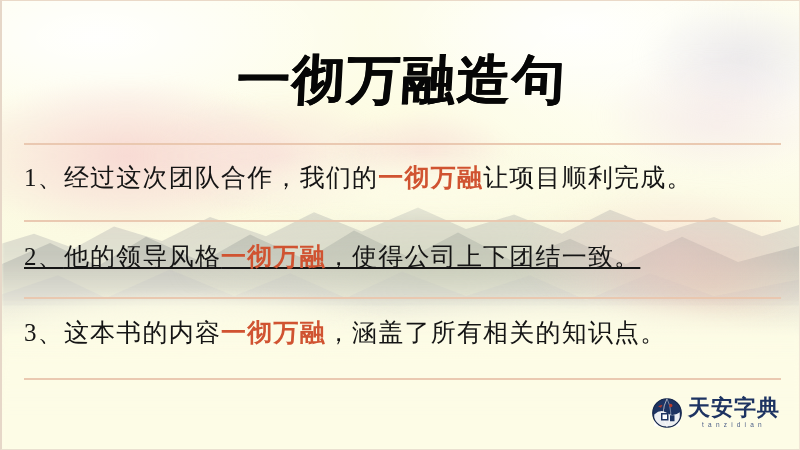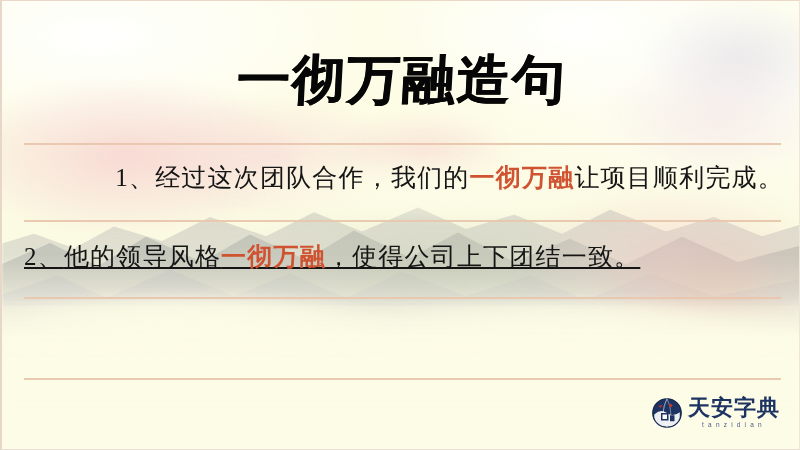--- a/index.html
+++ b/index.html
@@ -183,21 +183,21 @@
     position: absolute;
     left: 22px;
     width: 760px;
     font-family: "Liberation Serif", "DejaVu Serif", serif;
     font-size: 25px;
     color: #151515;
     letter-spacing: 1.2px;
     white-space: nowrap;
     line-height: 1.1;
   }
-  .sentence-1 { top: 163px; text-align: right; }
+  .sentence-1 { top: 163px; }
   .sentence-2 { top: 242px; text-decoration: underline; }
   .sentence-3 { top: 318px; }
 
   .idiom {
     color: #d05331;
     font-weight: bold;
     letter-spacing: 1.2px;
   }
 
   
@@ -267,20 +267,21 @@
 
     <div class="rule rule-1"></div>
     <div class="rule rule-2"></div>
     <div class="rule rule-3"></div>
     <div class="rule rule-4"></div>
 
     <div class="sentence sentence-1"><span>1、</span><span>经过这次团队合作，我们的</span><span class="idiom">一彻万融</span><span>让项目顺利完成。</span></div>
 
     <div class="sentence sentence-2"><span>2、</span><span>他的领导风格</span><span class="idiom">一彻万融</span><span>，使得公司上下团结一致。</span></div>
 
+    <div class="sentence sentence-3"><span>3、</span><span>这本书的内容</span><span class="idiom">一彻万融</span><span>，涵盖了所有相关的知识点。</span></div>
 
     <div class="logo">
       <span class="logo-mark">
         <svg viewBox="0 0 40 40" width="30" height="30" xmlns="http://www.w3.org/2000/svg">
           <circle cx="20" cy="20" r="19" fill="#1d3362"></circle>
           <path d="M3 22 Q12 14 20 20 Q28 26 37 19 L37 38 L3 38 Z" fill="#ffffff" opacity="0.92"></path>
           <ellipse cx="20" cy="20" rx="19" ry="19" fill="none" stroke="#13244a" stroke-width="1.6"></ellipse>
           <path d="M20 1 Q10 20 20 39" fill="none" stroke="#ffffff" stroke-width="1.1" opacity="0.75"></path>
           <path d="M20 1 Q30 20 20 39" fill="none" stroke="#ffffff" stroke-width="1.1" opacity="0.5"></path>
           <rect x="12" y="20" width="10" height="10" fill="#1d3362"></rect>

